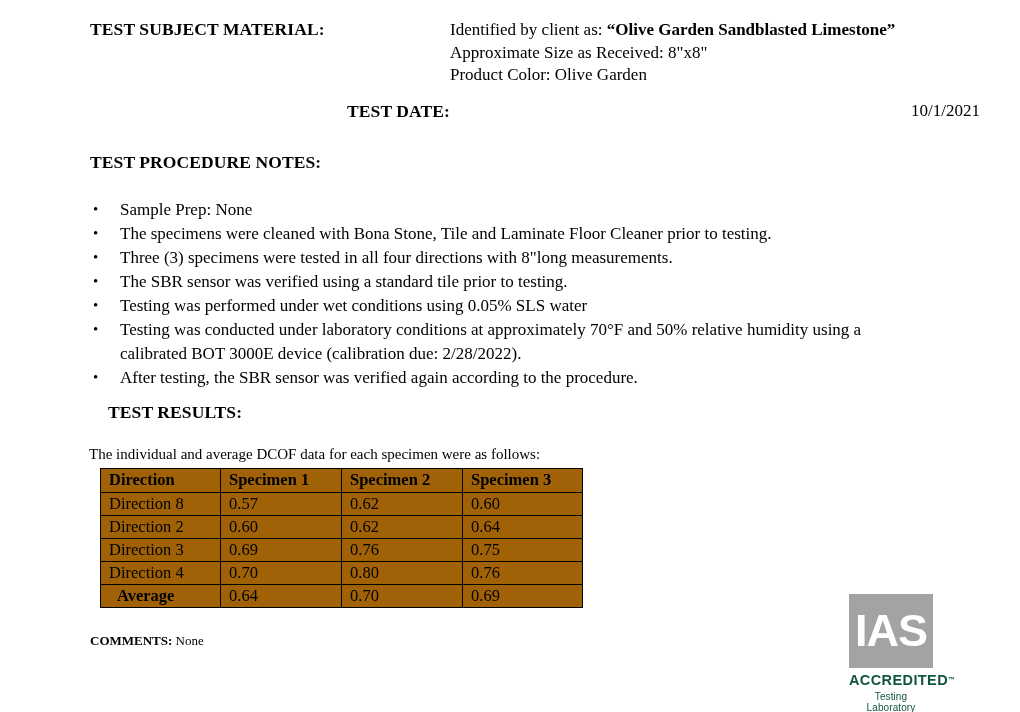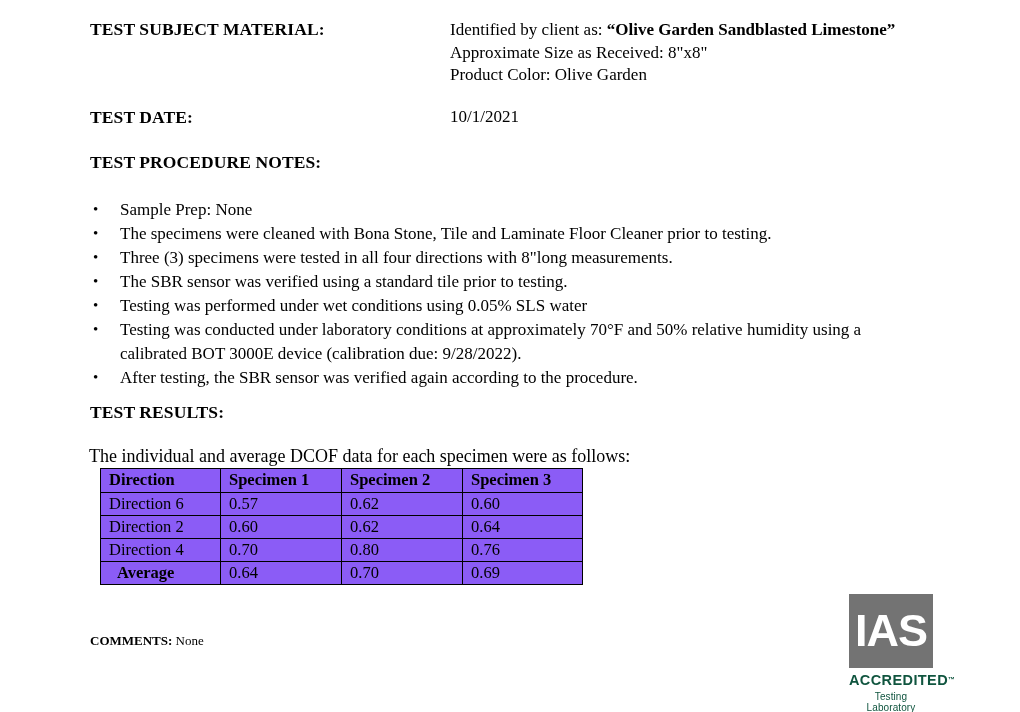--- a/index.html
+++ b/index.html
@@ -64,39 +64,39 @@
     position: absolute;
     left: 3px;
     top: 0;
     font-size: 15px;
     line-height: 23.4px;
   }
 
   
   .results-head {
     position: absolute;
-    left: 90px;
+    left: 108px;
     top: 402px;
   }
   .results-intro {
     position: absolute;
     left: 89px;
     top: 446px;
-    font-size: 18px;
+    font-size: 15px;
     white-space: nowrap;
   }
 
   
   .dcof-table {
     position: absolute;
     left: 100px;
     top: 468px;
     border-collapse: collapse;
     table-layout: fixed;
-    background: #8b5cf6;
+    background: #a16207;
   }
   .dcof-table th,
   .dcof-table td {
     border: 1.3px solid #000000;
     font-size: 16.5px;
     height: 21px;
     padding: 0px 0px 1px 8px;
     text-align: left;
     vertical-align: middle;
     font-weight: normal;
@@ -135,21 +135,21 @@
     position: absolute;
     left: 849px;
     top: 594px;
     width: 84px;
     text-align: center;
     font-family: "Liberation Sans", "DejaVu Sans", sans-serif;
   }
   .ias-mark {
     width: 84px;
     height: 74px;
-    background: #737373;
+    background: #a3a3a3;
     display: flex;
     align-items: center;
     justify-content: center;
   }
   .ias-mark svg { display: block; }
   .ias-accredited {
     position: relative;
     display: inline-block;
     margin-top: 5px;
     font-size: 14.5px;
@@ -181,61 +181,67 @@
 
   <div class="row" style="left:90px; top:19px; width:890px;">
     <div class="col-lbl lbl">TEST SUBJECT MATERIAL:</div>
     <div class="col-val">
       <div class="val-line"><span>Identified by client as: </span><b>“Olive Garden Sandblasted Limestone”</b></div>
       <div class="val-line">Approximate Size as Received: 8"x8"</div>
       <div class="val-line">Product Color: Olive Garden</div>
     </div>
   </div>
 
-  <div class="row" style="left:90px; top:107px; width:890px;">
+  <div class="row" style="left:90px; top:101px; width:890px;text-align:right;">
     <div class="col-lbl lbl">TEST DATE:</div>
     <div class="col-val val">10/1/2021</div>
   </div>
 
   <div class="lbl" style="position:absolute; left:90px; top:152px;">TEST PROCEDURE NOTES:</div>
 
   <ul class="bullets">
     <li><span class="dot">•</span><span>Sample Prep: None</span></li>
     <li><span class="dot">•</span><span>The specimens were cleaned with Bona Stone, Tile and Laminate Floor Cleaner prior to testing.</span></li>
     <li><span class="dot">•</span><span>Three (3) specimens were tested in all four directions with 8"long measurements.</span></li>
     <li><span class="dot">•</span><span>The SBR sensor was verified using a standard tile prior to testing.</span></li>
     <li><span class="dot">•</span><span>Testing was performed under wet conditions using 0.05% SLS water</span></li>
-    <li><span class="dot">•</span><span>Testing was conducted under laboratory conditions at approximately 70°F and 50% relative humidity using a calibrated BOT 3000E device (calibration due: 9/28/2022).</span></li>
+    <li><span class="dot">•</span><span>Testing was conducted under laboratory conditions at approximately 70°F and 50% relative humidity using a calibrated BOT 3000E device (calibration due: 2/28/2022).</span></li>
     <li><span class="dot">•</span><span>After testing, the SBR sensor was verified again according to the procedure.</span></li>
   </ul>
 
   <div class="lbl results-head">TEST RESULTS:</div>
   <div class="results-intro">The individual and average DCOF data for each specimen were as follows:</div>
 
   <table class="dcof-table">
     <thead>
       <tr>
         <th class="c0">Direction</th>
         <th class="c1">Specimen 1</th>
         <th class="c2">Specimen 2</th>
         <th class="c3">Specimen 3</th>
       </tr>
     </thead>
     <tbody>
       <tr>
-        <td>Direction 6</td>
+        <td>Direction 8</td>
         <td>0.57</td>
         <td>0.62</td>
         <td>0.60</td>
       </tr>
       <tr>
         <td>Direction 2</td>
         <td>0.60</td>
         <td>0.62</td>
         <td>0.64</td>
+      </tr>
+      <tr>
+        <td>Direction 3</td>
+        <td>0.69</td>
+        <td>0.76</td>
+        <td>0.75</td>
       </tr>
       <tr>
         <td>Direction 4</td>
         <td>0.70</td>
         <td>0.80</td>
         <td>0.76</td>
       </tr>
       <tr>
         <td>Average</td>
         <td>0.64</td>

